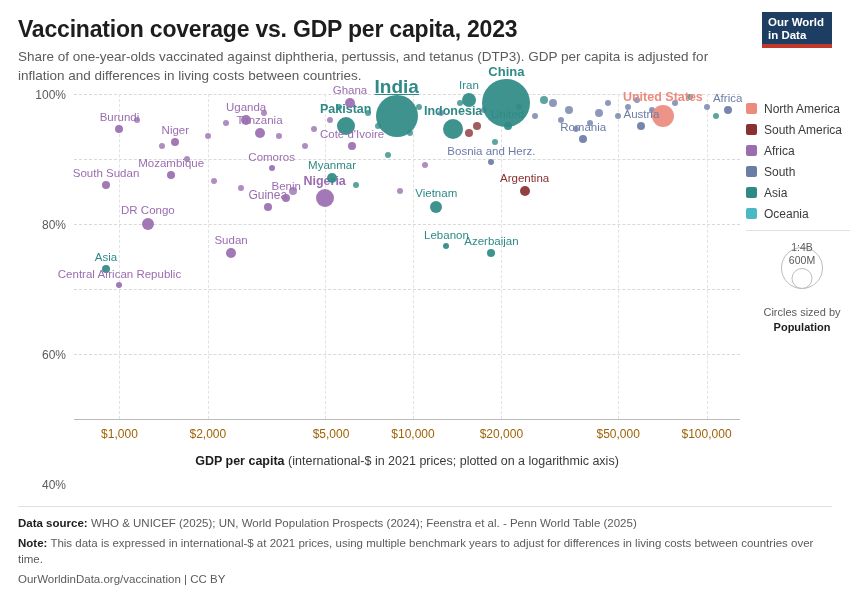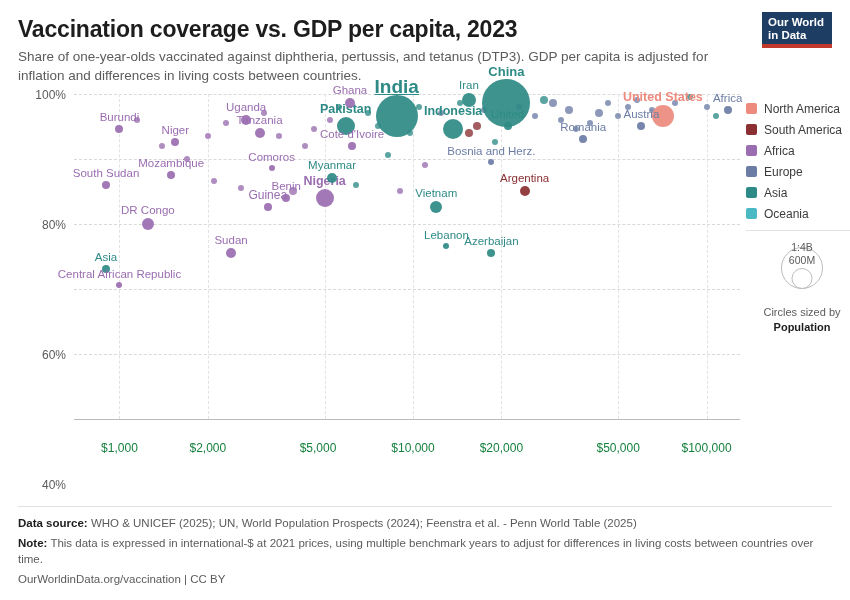--- a/index.html
+++ b/index.html
@@ -93,24 +93,24 @@
     right: 100%;
     margin-right: 8px;
     transform: translateY(-50%);
     font-size: 12px;
     color: #5b5b5b;
     white-space: nowrap;
   }
   .xtick {
     position: absolute;
     top: 100%;
-    margin-top: 22px;
+    margin-top: 8px;
     transform: translateX(-50%);
     font-size: 12px;
-    color: #15803d;
+    color: #a16207;
     white-space: nowrap;
   }
   .dot {
     position: absolute;
     border-radius: 50%;
     transform: translate(-50%, -50%);
   }
   .dot-label {
     position: absolute;
     font-size: 11.5px;
@@ -248,21 +248,21 @@
           <div class="ytick" style="top: 65px;">80%</div>
         </div>
         <div class="gridline" style="top: 0px;">
           <div class="ytick" style="top: 0px;">100%</div>
         </div>
         <div class="vgridline" style="left: 45.4701px;"></div>
         <div class="xtick" style="left: 45.4701px;">$1,000</div>
         <div class="vgridline" style="left: 133.835px;"></div>
         <div class="xtick" style="left: 133.835px;">$2,000</div>
         <div class="vgridline" style="left: 250.647px;"></div>
-        <div class="xtick" style="left: 244px;">$5,000</div>
+        <div class="xtick" style="left: 257px;">$5,000</div>
         <div class="vgridline" style="left: 339.012px;"></div>
         <div class="xtick" style="left: 339.012px;">$10,000</div>
         <div class="vgridline" style="left: 427.376px;"></div>
         <div class="xtick" style="left: 427.376px;">$20,000</div>
         <div class="vgridline" style="left: 544.188px;"></div>
         <div class="xtick" style="left: 544.188px;">$50,000</div>
         <div class="vgridline" style="left: 632.553px;"></div>
         <div class="xtick" style="left: 632.553px;">$100,000</div>
         <div class="dot" style="width: 6px; height: 6px; left: 63.2875px; top: 26px; background: rgb(154, 109, 176); opacity: 0.78;"></div>
         <div class="dot" style="width: 6px; height: 6px; left: 88.3648px; top: 52px; background: rgb(154, 109, 176); opacity: 0.78;"></div>
@@ -368,38 +368,42 @@
         <div class="dot-label" style="color: rgb(154, 109, 176); left: 45.4701px; top: 180.75px; font-size: 11.5px;">Central African Republic</div>
         <div class="dot" style="width: 12px; height: 12px; left: 362.254px; top: 113.75px; background: rgb(46, 138, 134); opacity: 0.92;"></div>
         <div class="dot-label" style="color: rgb(46, 138, 134); left: 362.254px; top: 99.75px; font-size: 11.5px;">Vietnam</div>
         <div class="dot" style="width: 10px; height: 10px; left: 450.619px; top: 97.5px; background: rgb(138, 47, 50); opacity: 0.92;"></div>
         <div class="dot-label" style="color: rgb(138, 47, 50); left: 450.619px; top: 84.5px; font-size: 11.5px;">Argentina</div>
         <div class="dot" style="width: 6px; height: 6px; left: 372.459px; top: 152.75px; background: rgb(46, 138, 134); opacity: 0.92;"></div>
         <div class="dot-label" style="color: rgb(46, 138, 134); left: 372.459px; top: 141.75px; font-size: 11.5px;">Lebanon</div>
         <div class="dot" style="width: 8px; height: 8px; left: 417.437px; top: 159.25px; background: rgb(46, 138, 134); opacity: 0.92;"></div>
         <div class="dot-label" style="color: rgb(46, 138, 134); left: 417.437px; top: 147.25px; font-size: 11.5px;">Azerbaijan</div>
       </div>
+    <div class="axis-title-x">
+      <b>GDP per capita</b>
+      <span>(international-$ in 2021 prices; plotted on a logarithmic axis)</span>
+    </div>
 
     <div class="legend">
       <div id="legend-rows">
           <div class="legend-row">
             <span class="legend-swatch" style="background: rgb(236, 138, 125);"></span>
             <span class="legend-label">North America</span>
           </div>
           <div class="legend-row">
             <span class="legend-swatch" style="background: rgb(138, 47, 50);"></span>
             <span class="legend-label">South America</span>
           </div>
           <div class="legend-row">
             <span class="legend-swatch" style="background: rgb(154, 109, 176);"></span>
             <span class="legend-label">Africa</span>
           </div>
           <div class="legend-row">
             <span class="legend-swatch" style="background: rgb(107, 124, 165);"></span>
-            <span class="legend-label">Europe</span>
+            <span class="legend-label">South</span>
           </div>
           <div class="legend-row">
             <span class="legend-swatch" style="background: rgb(46, 138, 134);"></span>
             <span class="legend-label">Asia</span>
           </div>
           <div class="legend-row">
             <span class="legend-swatch" style="background: rgb(75, 185, 196);"></span>
             <span class="legend-label">Oceania</span>
           </div>
         </div>

